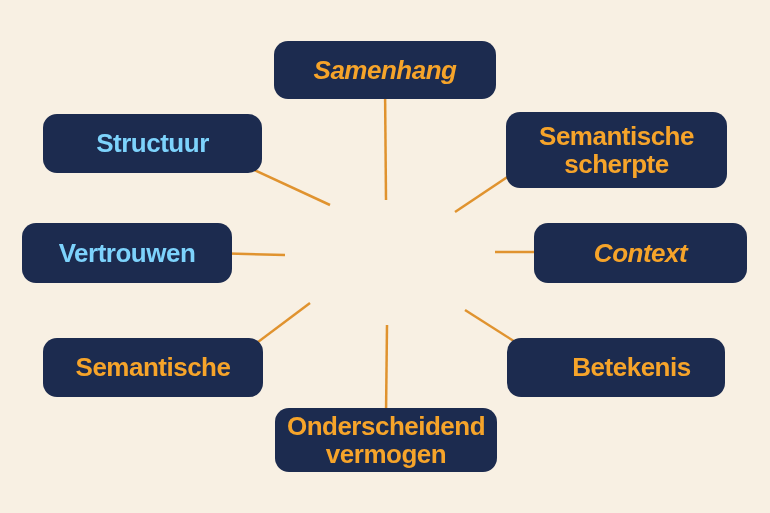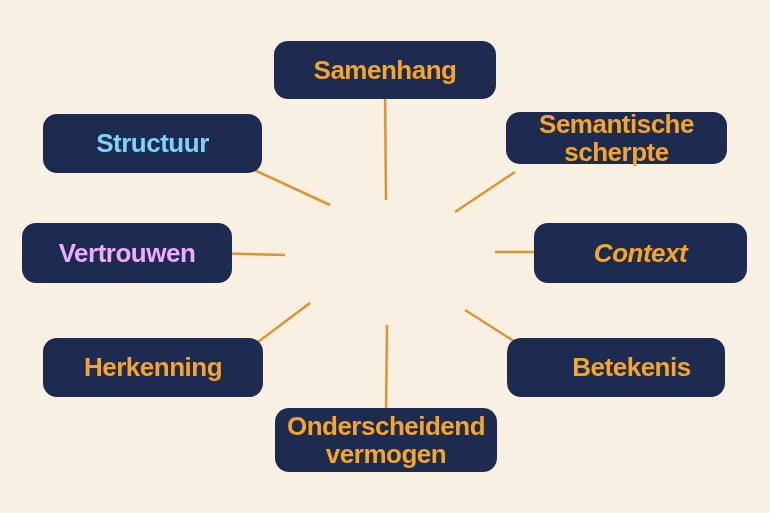--- a/index.html
+++ b/index.html
@@ -64,37 +64,37 @@
       <line x1="515" y1="172" x2="455" y2="212" stroke="#e0932f" stroke-width="2.5"></line>
       <line x1="210" y1="253" x2="285" y2="255" stroke="#e0932f" stroke-width="2.5"></line>
       <line x1="545" y1="252" x2="495" y2="252" stroke="#e0932f" stroke-width="2.5"></line>
       <line x1="250" y1="348" x2="310" y2="303" stroke="#e0932f" stroke-width="2.5"></line>
       <line x1="520" y1="345" x2="465" y2="310" stroke="#e0932f" stroke-width="2.5"></line>
       <line x1="387" y1="325" x2="386" y2="415" stroke="#e0932f" stroke-width="2.5"></line>
     </svg>
 
 
   <div id="nodes-layer">
-      <div class="node-box" style="left: 274px; top: 41px; width: 222px; height: 58px; background: rgb(28, 43, 79); color: rgb(246, 164, 42);">
+      <div class="node-box" style="left: 274px; top: 41px; width: 222px; height: 58px; background: rgb(28, 43, 79); color: rgb(246, 164, 42); font-style: italic;">
         <span>Samenhang</span>
       </div>
       <div class="node-box" style="left: 43px; top: 114px; width: 219px; height: 59px; background: rgb(28, 43, 79); color: #7dd3fc;">
         <span>Structuur</span>
       </div>
-      <div class="node-box" style="left: 506px; top: 112px; width: 221px; height: 52px; background: rgb(28, 43, 79); color: rgb(246, 164, 42);">
+      <div class="node-box" style="left: 506px; top: 112px; width: 221px; height: 76px; background: rgb(28, 43, 79); color: rgb(246, 164, 42);">
         <span>Semantische scherpte</span>
       </div>
-      <div class="node-box" style="left: 22px; top: 223px; width: 210px; height: 60px; background: rgb(28, 43, 79); color: #f0abfc;">
+      <div class="node-box" style="left: 22px; top: 223px; width: 210px; height: 60px; background: rgb(28, 43, 79); color: #7dd3fc;">
         <span>Vertrouwen</span>
       </div>
       <div class="node-box" style="left: 534px; top: 223px; width: 213px; height: 60px; background: rgb(28, 43, 79); color: rgb(246, 164, 42); font-style: italic;">
         <span>Context</span>
       </div>
       <div class="node-box" style="left: 43px; top: 338px; width: 220px; height: 59px; background: rgb(28, 43, 79); color: rgb(246, 164, 42);">
-        <span>Herkenning</span>
+        <span>Semantische</span>
       </div>
       <div class="node-box" style="left: 507px; top: 338px; width: 218px; height: 59px; background: rgb(28, 43, 79); color: rgb(246, 164, 42); padding-left: 37px;">
         <span>Betekenis</span>
       </div>
       <div class="node-box" style="left: 275px; top: 408px; width: 222px; height: 64px; background: rgb(28, 43, 79); color: rgb(246, 164, 42);">
         <span>Onderscheidend vermogen</span>
       </div>
     </div>
 </div>
 

